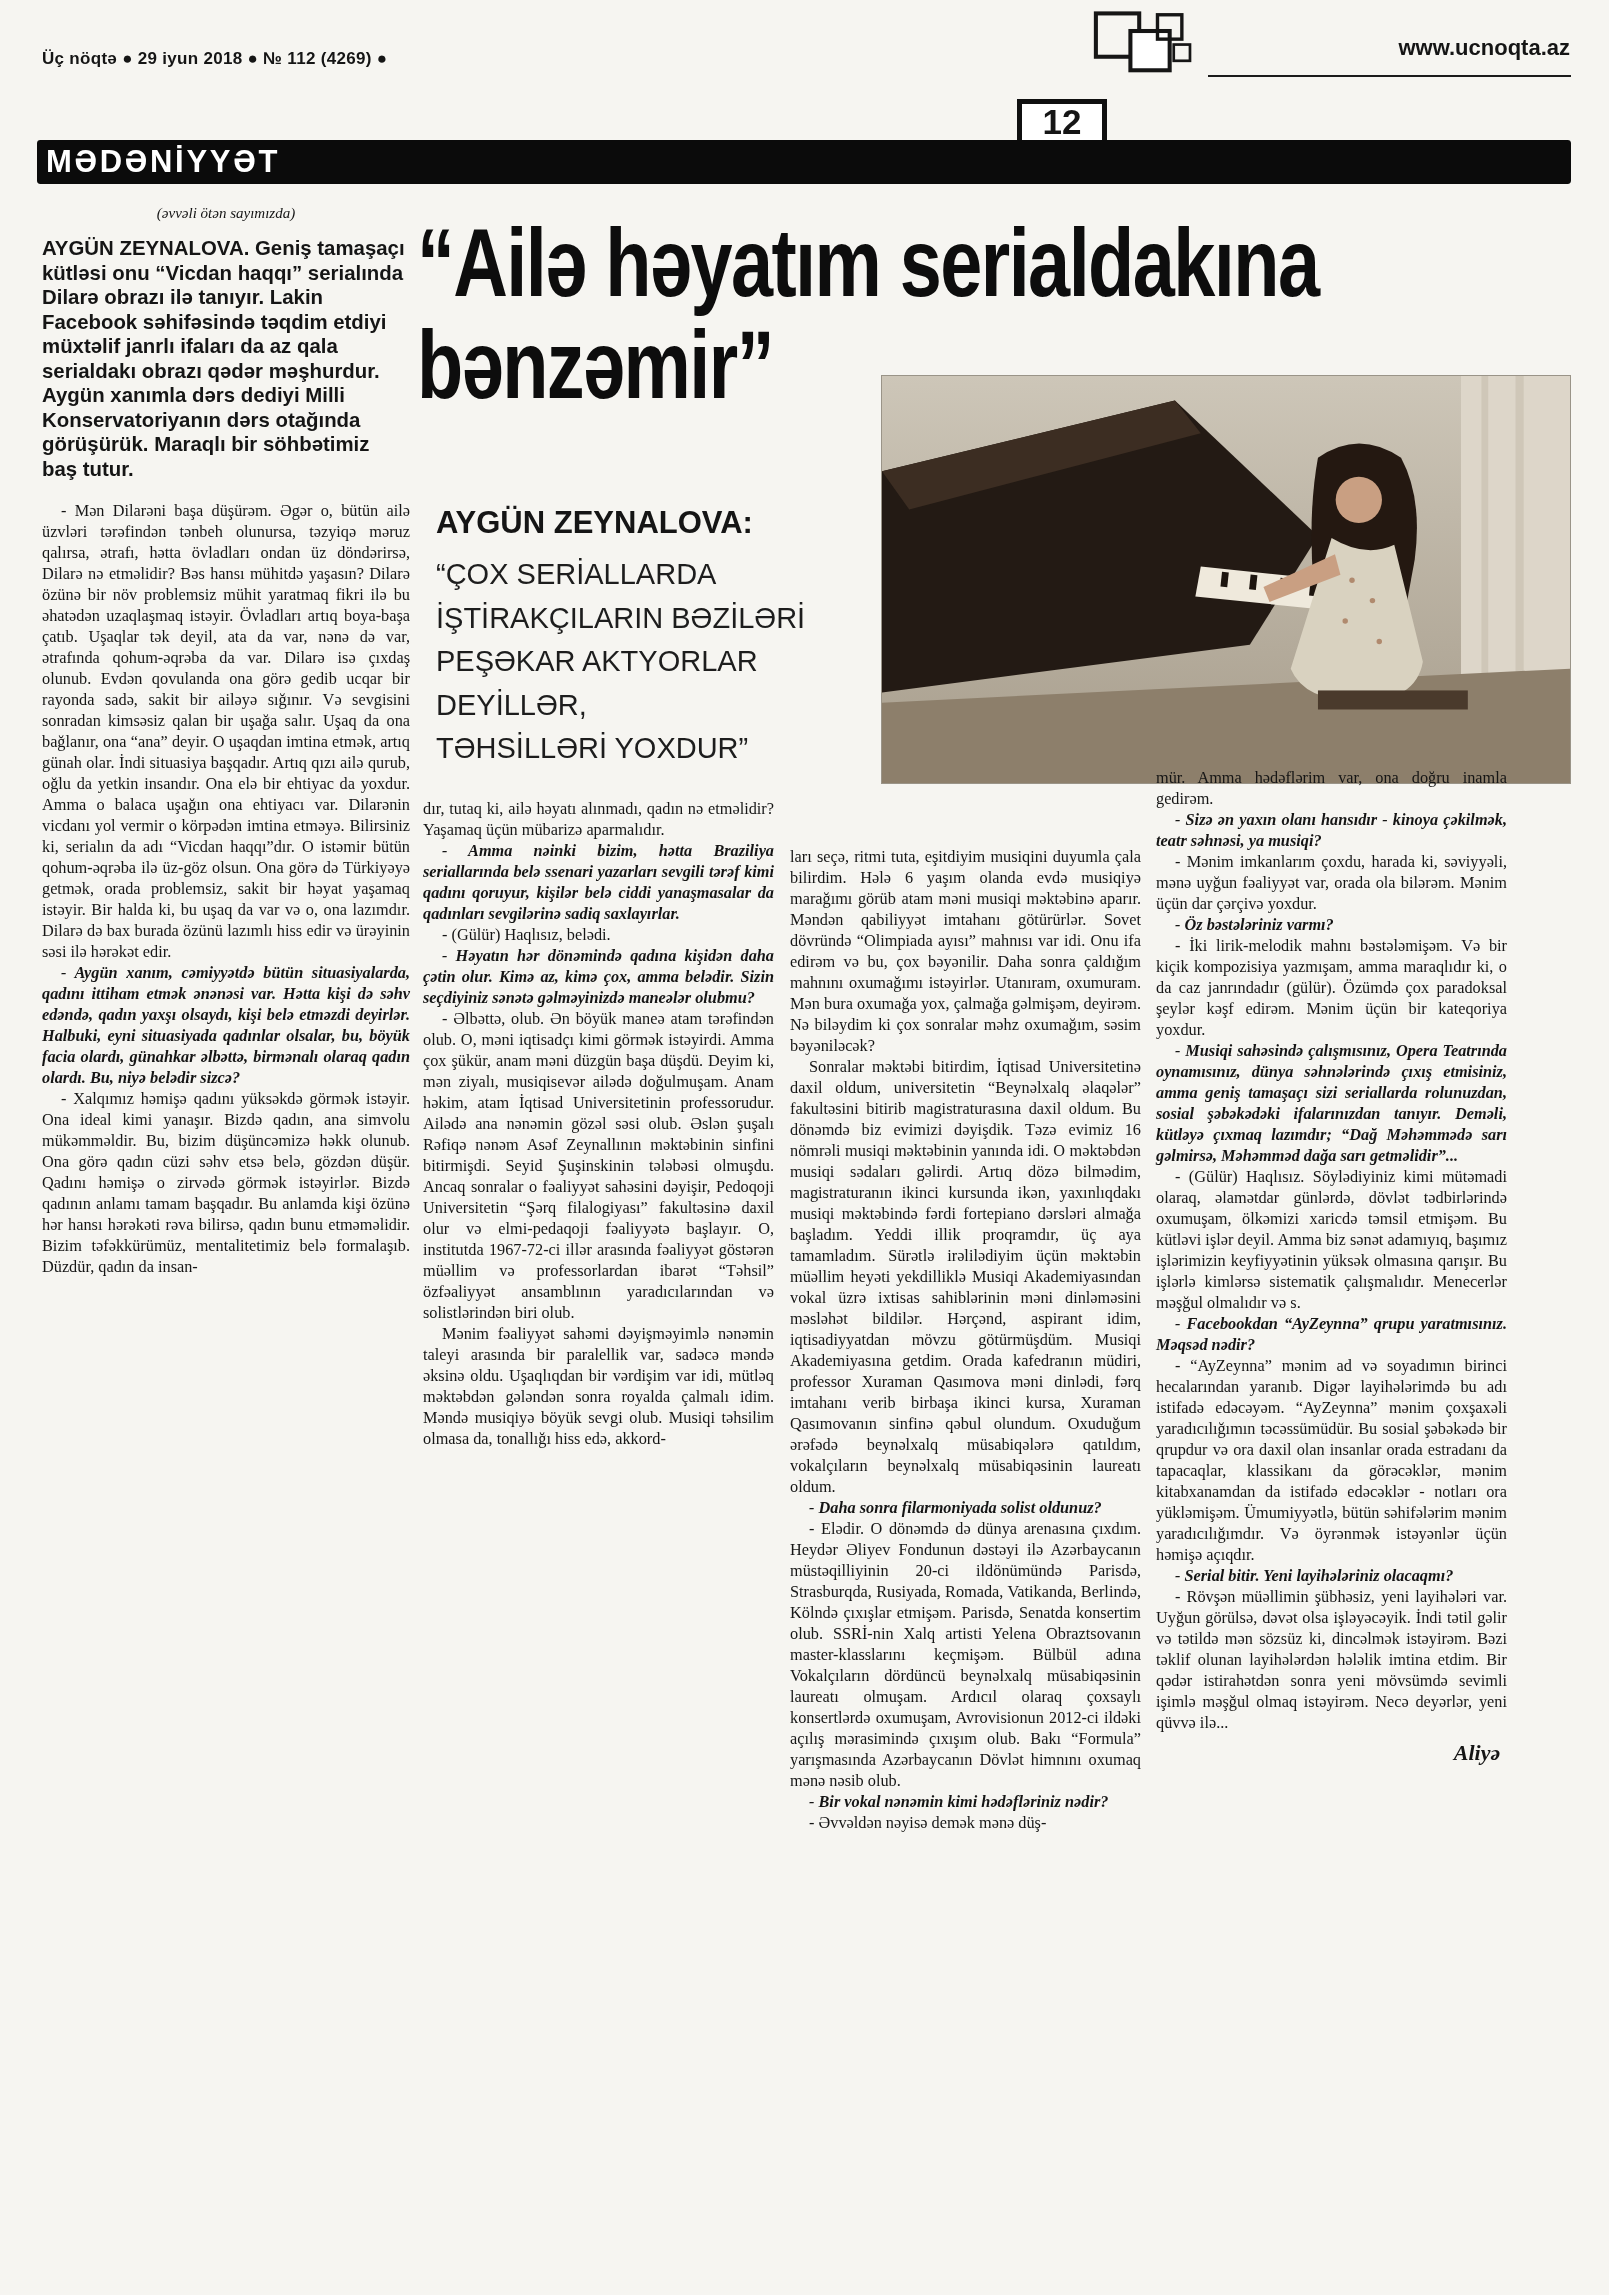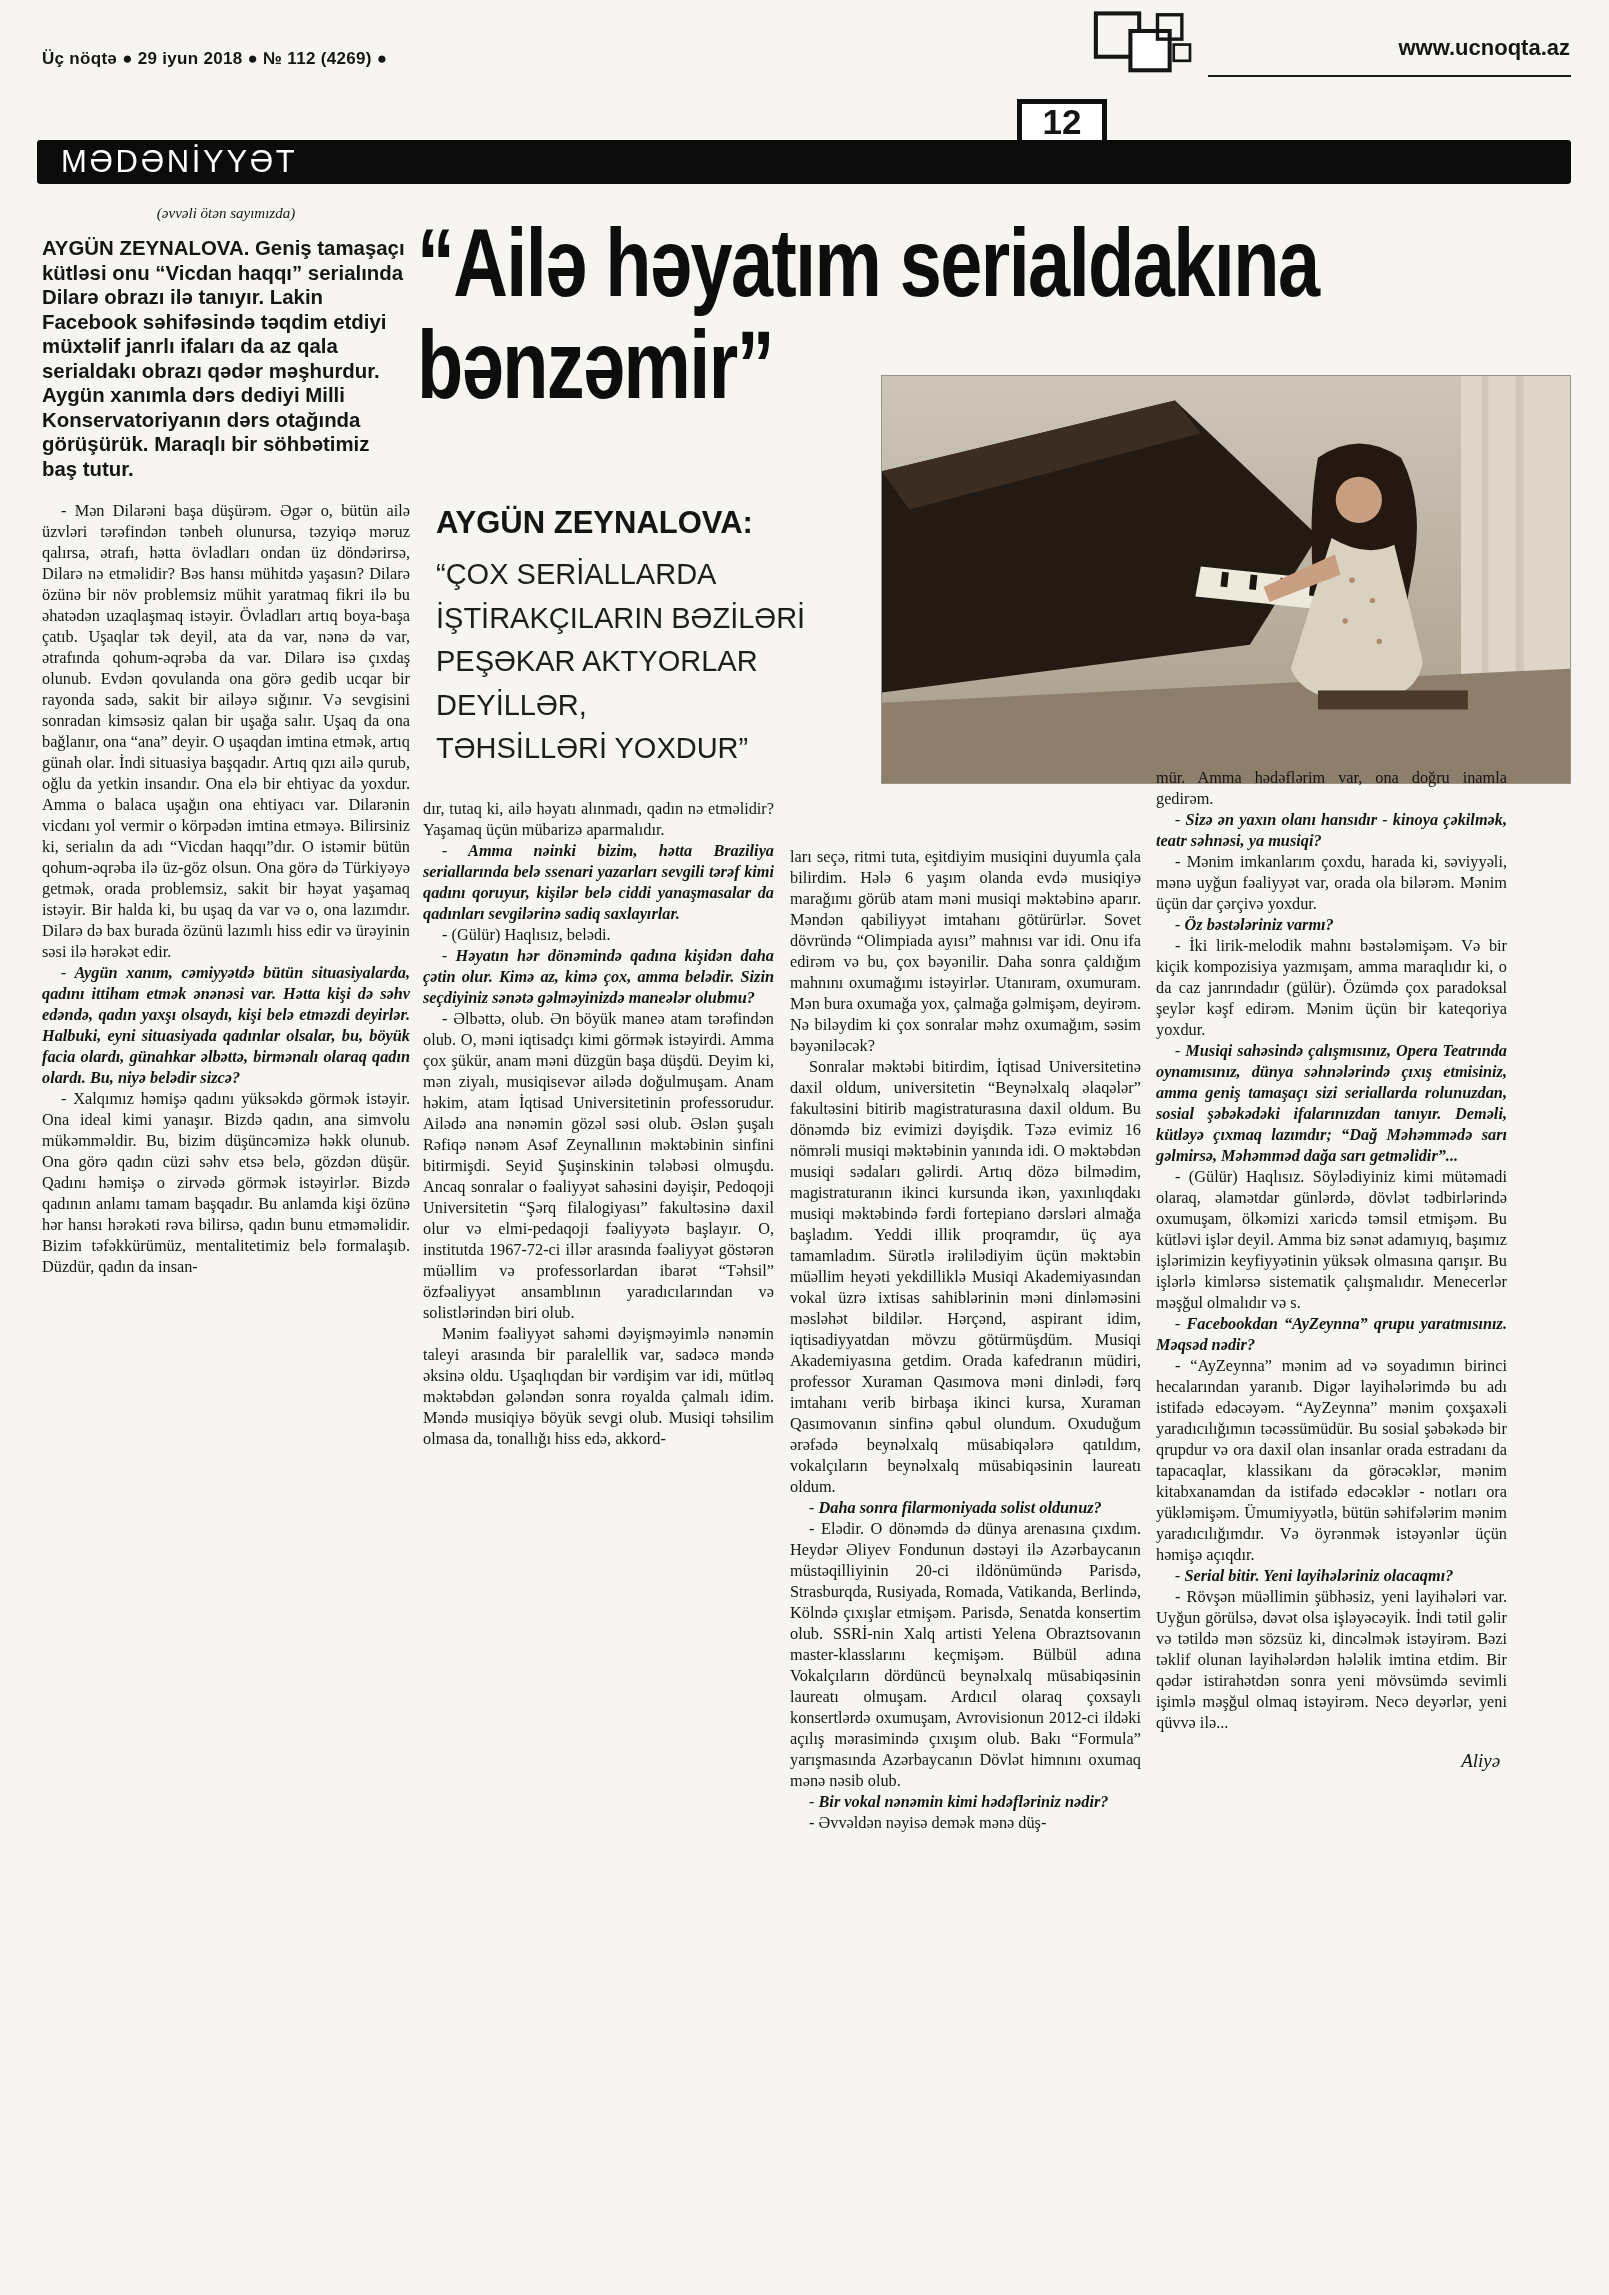--- a/index.html
+++ b/index.html
@@ -31,22 +31,22 @@
     background:#fff;border:5.4px solid #101010;box-sizing:border-box;
     display:flex;align-items:center;justify-content:center;
     font-family:"Liberation Sans", sans-serif;font-weight:bold;font-size:35px;
   }
   
   .section-bar{
     position:absolute;left:37px;top:140px;width:1534px;height:44px;
     background:#0b0b0b;color:#fff;
     display:flex;align-items:center;
     font-family:"Liberation Sans", sans-serif;
-    font-weight:normal;font-size:31px;letter-spacing:2.7px;
-    padding-left:24px;box-sizing:border-box;border-radius:3.4px;
+    font-weight:bold;font-size:31px;letter-spacing:2.7px;
+    padding-left:9px;box-sizing:border-box;border-radius:3.4px;
   }
   
   .headline{
     position:absolute;left:417px;top:212px;width:1498px;
     font-family:"Liberation Sans", sans-serif;
     font-weight:bold;font-size:97px;line-height:1.05;letter-spacing:-2px;
     white-space:pre-line;color:#0d0d0d;
     transform:scaleX(0.78);transform-origin:left top;
   }
   .speaker{
@@ -79,22 +79,22 @@
   }
   .lead{
     font-family:"Liberation Sans", sans-serif;
     font-weight:bold;font-size:20.4px;line-height:24.5px;
     text-align:left;margin:12px 0 19px 0;
   }
   .para{margin:0;text-indent:19px;}
   .p-q{font-weight:bold;font-style:italic;}
   .p-cont{text-indent:0;}
   .byline{
-    text-align:right;font-weight:normal;font-style:italic;
-    margin-top:17px;padding-right:6.8px;font-size:19px;
+    text-align:right;font-weight:bold;font-style:italic;
+    margin-top:9px;padding-right:6.8px;font-size:22px;
   }
 </style>
 </head>
 <body>
 
 <div class="page">
 
   <div class="issue-line">Üç nöqtə ● 29 iyun 2018 ● № 112 (4269) ●</div>
 
   <div class="logo-squares">

